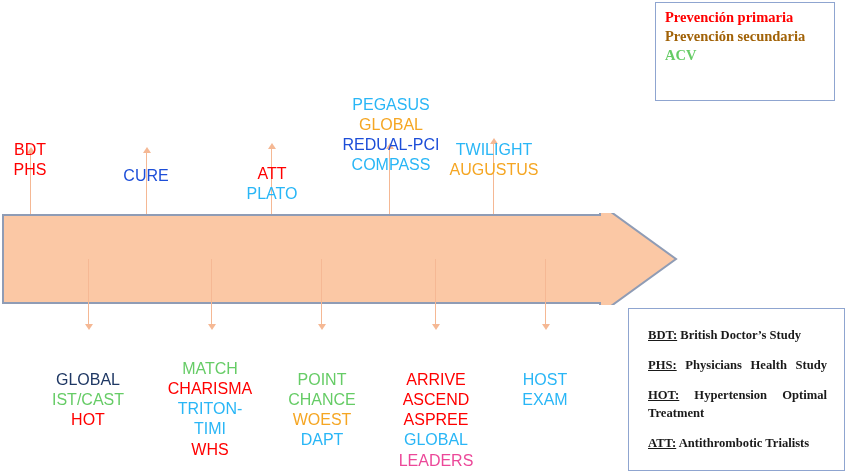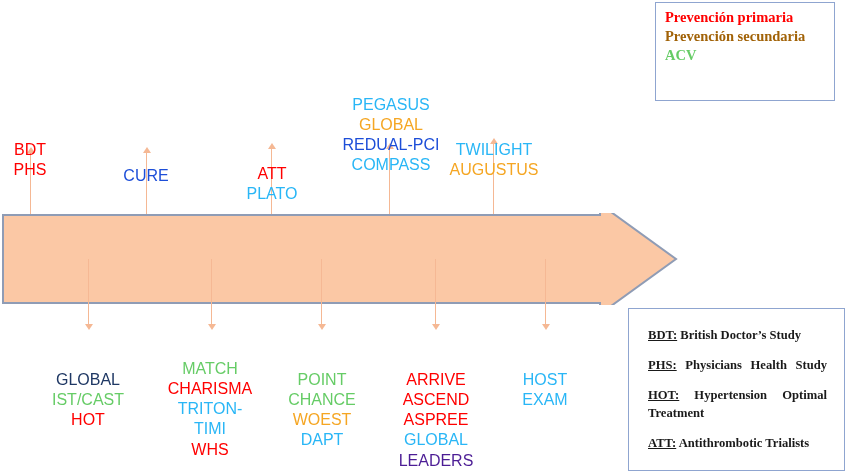--- a/index.html
+++ b/index.html
@@ -212,21 +212,21 @@
         <div style="color: rgb(102, 204, 102);">POINT</div>
         <div style="color: rgb(102, 204, 102);">CHANCE</div>
         <div style="color: rgb(245, 166, 35);">WOEST</div>
         <div style="color: rgb(41, 182, 246);">DAPT</div>
       </div>
       <div class="cluster cluster-bottom" style="left: 436px; top: 330px;">
         <div style="color: rgb(255, 0, 0);">ARRIVE</div>
         <div style="color: rgb(255, 0, 0);">ASCEND</div>
         <div style="color: rgb(255, 0, 0);">ASPREE</div>
         <div style="color: rgb(41, 182, 246);">GLOBAL</div>
-        <div style="color: #4c1d95;">LEADERS</div>
+        <div style="color: #ec4899;">LEADERS</div>
       </div>
       <div class="cluster cluster-bottom" style="left: 545px; top: 330px;">
         <div style="color: rgb(41, 182, 246);">HOST</div>
         <div style="color: rgb(41, 182, 246);">EXAM</div>
       </div>
     </div>
 
   <div class="key-box">
     <div id="key-rows">
         <div class="key-row" style="color: rgb(255, 0, 0);">Prevención primaria</div>

